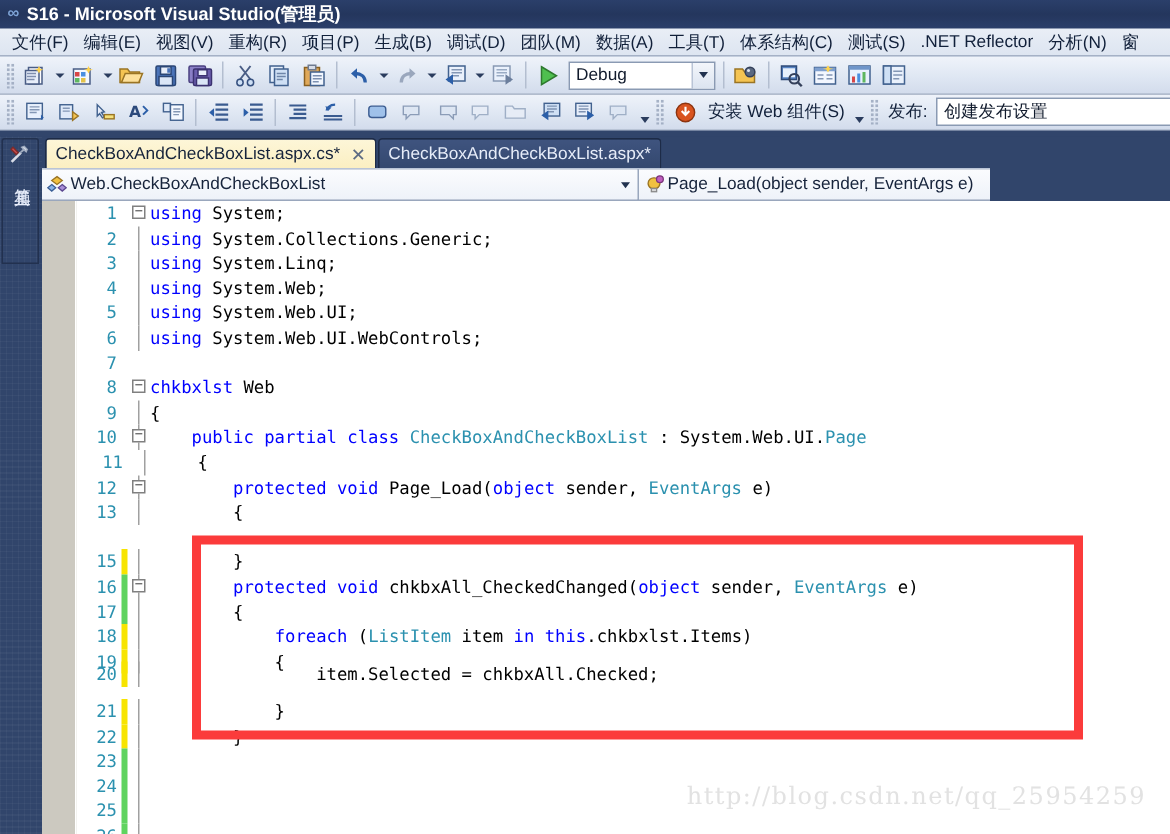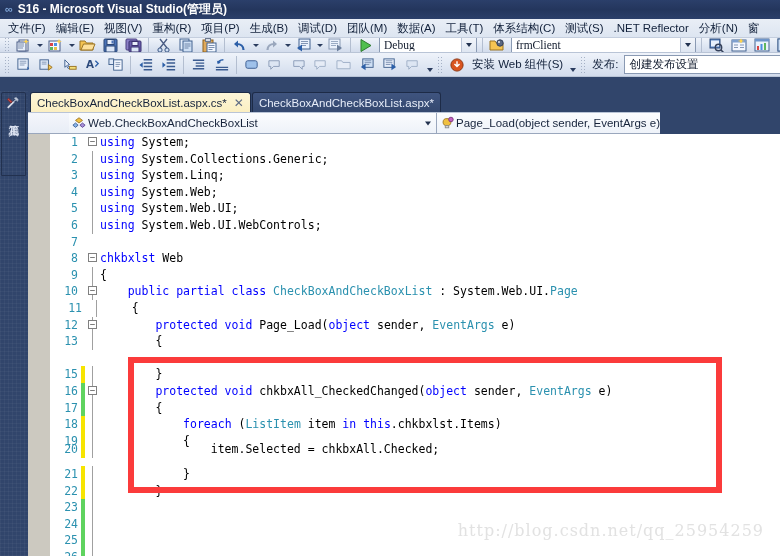--- a/index.html
+++ b/index.html
@@ -54,21 +54,21 @@
 
   
   .toolbar {
     background: linear-gradient(to bottom, #eff3fa 0%, #dfe7f3 55%, #d3dcec 100%);
     border-bottom: 1px solid #b9c4d6;
     display: flex; align-items: center;
     padding: 0 2px;
     overflow: hidden;
     white-space: nowrap;
   }
-  .toolbar-1 { height: 15px; font-family: Liberation Serif, serif; }
+  .toolbar-1 { height: 25px; }
   .toolbar-2 { height: 24px; }
 
   .grip {
     width: 6px; height: 17px;
     margin: 0 2px;
     background-image: radial-gradient(circle, #9aa7bd 1px, transparent 1px);
     background-size: 3px 3px;
     opacity: .85;
     flex: none;
   }
@@ -220,21 +220,21 @@
     font-size: 12px;
     color: #5d6b84;
     line-height: 1;
   }
 
   .navbar {
     height: 22px;
     background: linear-gradient(to bottom,#f4f6fb,#e8edf6);
     border-top: 1px solid #b9c4d6;
     border-bottom: 1px solid #9aa7bd;
-    display: flex; align-items: stretch; padding-left: 41px;
+    display: flex; align-items: stretch;
   }
   .nav-combo {
     display: flex; align-items: center;
     background: linear-gradient(to bottom,#fbfcfe,#eef2f9);
     font-size: 11.5px;
     color: #16233b;
     position: relative;
     padding-left: 3px;
   }
   .nav-left { width: 398px; border-right: 1px solid #9aa7bd; }
@@ -501,24 +501,20 @@
     <div class="tb-sep"></div>
 
     <div class="tbtn">
       <svg width="17" height="17" viewBox="0 0 17 17">
         <path d="M1 13V4h5l1.5 2H14v7z" fill="#f5c452" stroke="#9a7424"></path>
         <circle cx="11" cy="6" r="3.2" fill="#5a6880" stroke="#34405a"></circle>
         <circle cx="10" cy="5" r="1" fill="#dfe6f2"></circle>
       </svg>
     </div>
 
-    <div class="combo" style="width:185px">
-      <span class="cb-text">frmClient</span>
-      <span class="cb-arrow"></span>
-    </div>
 
     <div class="tb-sep"></div>
 
     <div class="tbtn">
       <svg width="17" height="17" viewBox="0 0 17 17">
         <rect x="2" y="2" width="10" height="9" fill="#5a86c4" stroke="#2e4a78"></rect>
         <rect x="3" y="3.5" width="8" height="6" fill="#e7f0fc"></rect>
         <circle cx="10.5" cy="10.5" r="3.2" fill="none" stroke="#34405a" stroke-width="1.4"></circle>
         <path d="M13 13l2.5 2.5" stroke="#34405a" stroke-width="1.6"></path>
       </svg>

